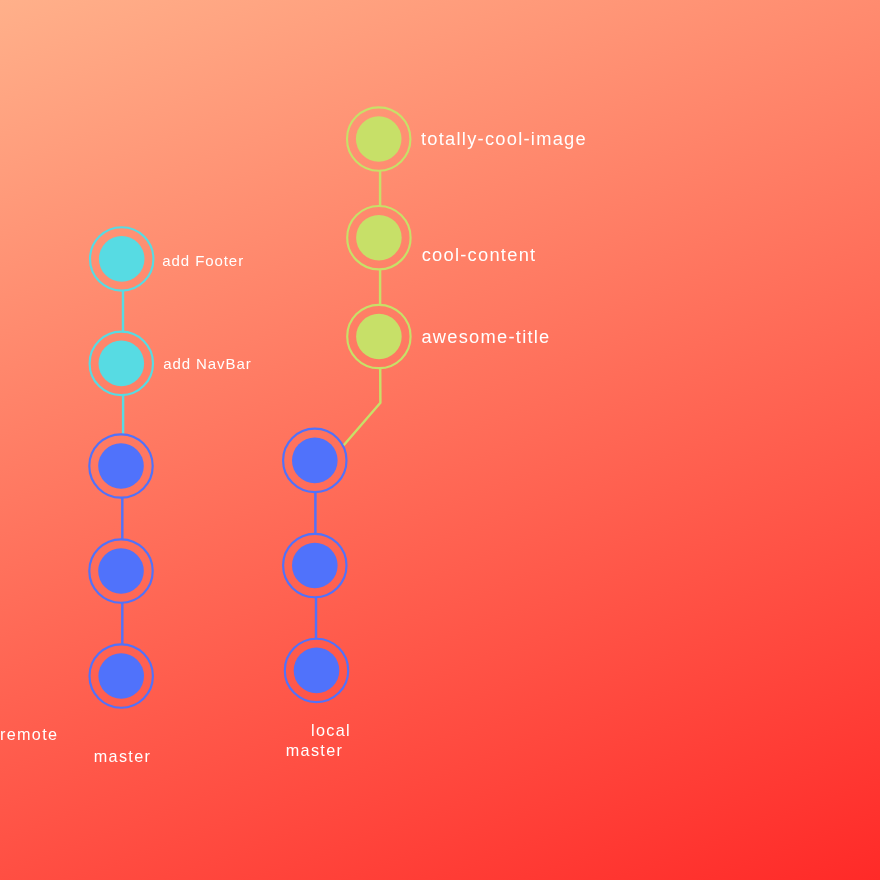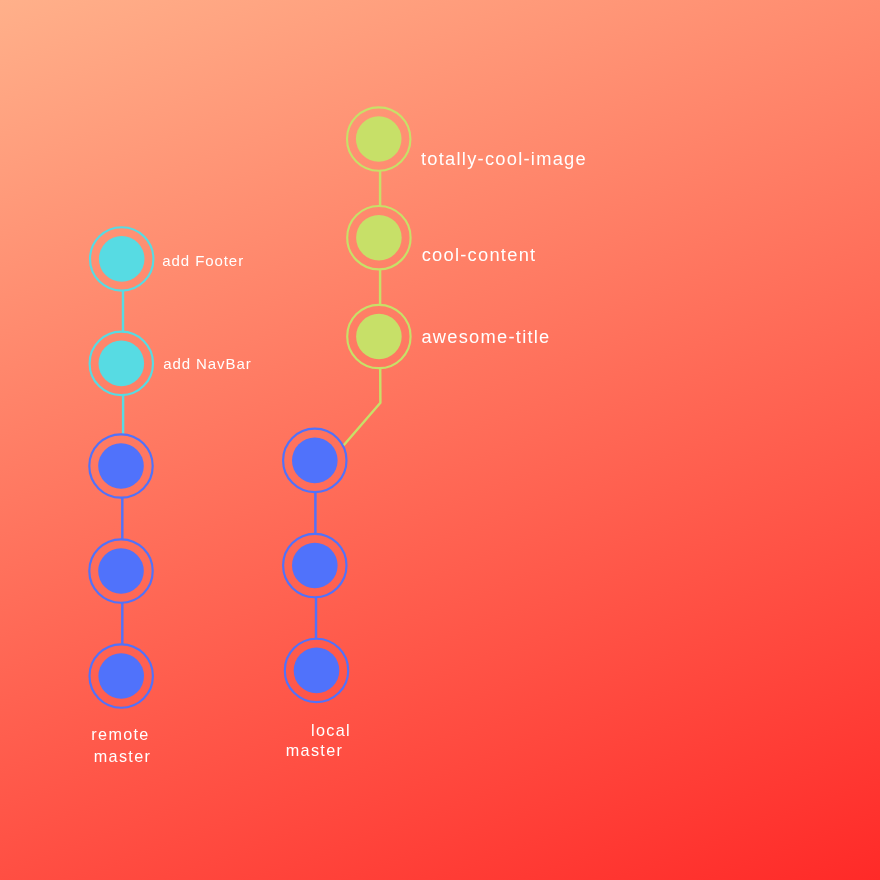--- a/index.html
+++ b/index.html
@@ -70,22 +70,22 @@
       </g>
       <g>
         <circle cx="314.8" cy="565.5" r="31.7" fill="none" stroke="#5072fb" stroke-width="2.15"></circle>
         <circle cx="314.8" cy="565.5" r="22.8" fill="#5072fb"></circle>
       </g>
       <g>
         <circle cx="316.5" cy="670.4" r="31.7" fill="none" stroke="#5072fb" stroke-width="2.15"></circle>
         <circle cx="316.5" cy="670.4" r="22.8" fill="#5072fb"></circle>
       </g>
     </svg>
-  <div class="lbl" style="left:421px;top:130.3px;margin-top:20px;">totally-cool-image</div>
+  <div class="lbl" style="left:421px;top:130.3px;">totally-cool-image</div>
   <div class="lbl" style="left:421.7px;top:246px;">cool-content</div>
   <div class="lbl" style="left:421.4px;top:327.7px;">awesome-title</div>
   <div class="lbl sm" style="left:162.3px;top:252.5px;">add Footer</div>
   <div class="lbl sm" style="left:163.2px;top:355.9px;">add NavBar</div>
-  <div class="lbl xs" style="left:0;top:726.2px;width:241px;text-align:center;">remote</div>
+  <div class="lbl xs" style="left:0;top:726.2px;width:241px;text-align:left;">remote</div>
   <div class="lbl xs" style="left:0;top:747.7px;width:245px;text-align:center;">master</div>
   <div class="lbl xs" style="left:212px;top:721.8px;width:238px;text-align:center;">local</div>
   <div class="lbl xs" style="left:194px;top:742.4px;width:241px;text-align:center;">master</div>
 </div>
 
 </body></html>

